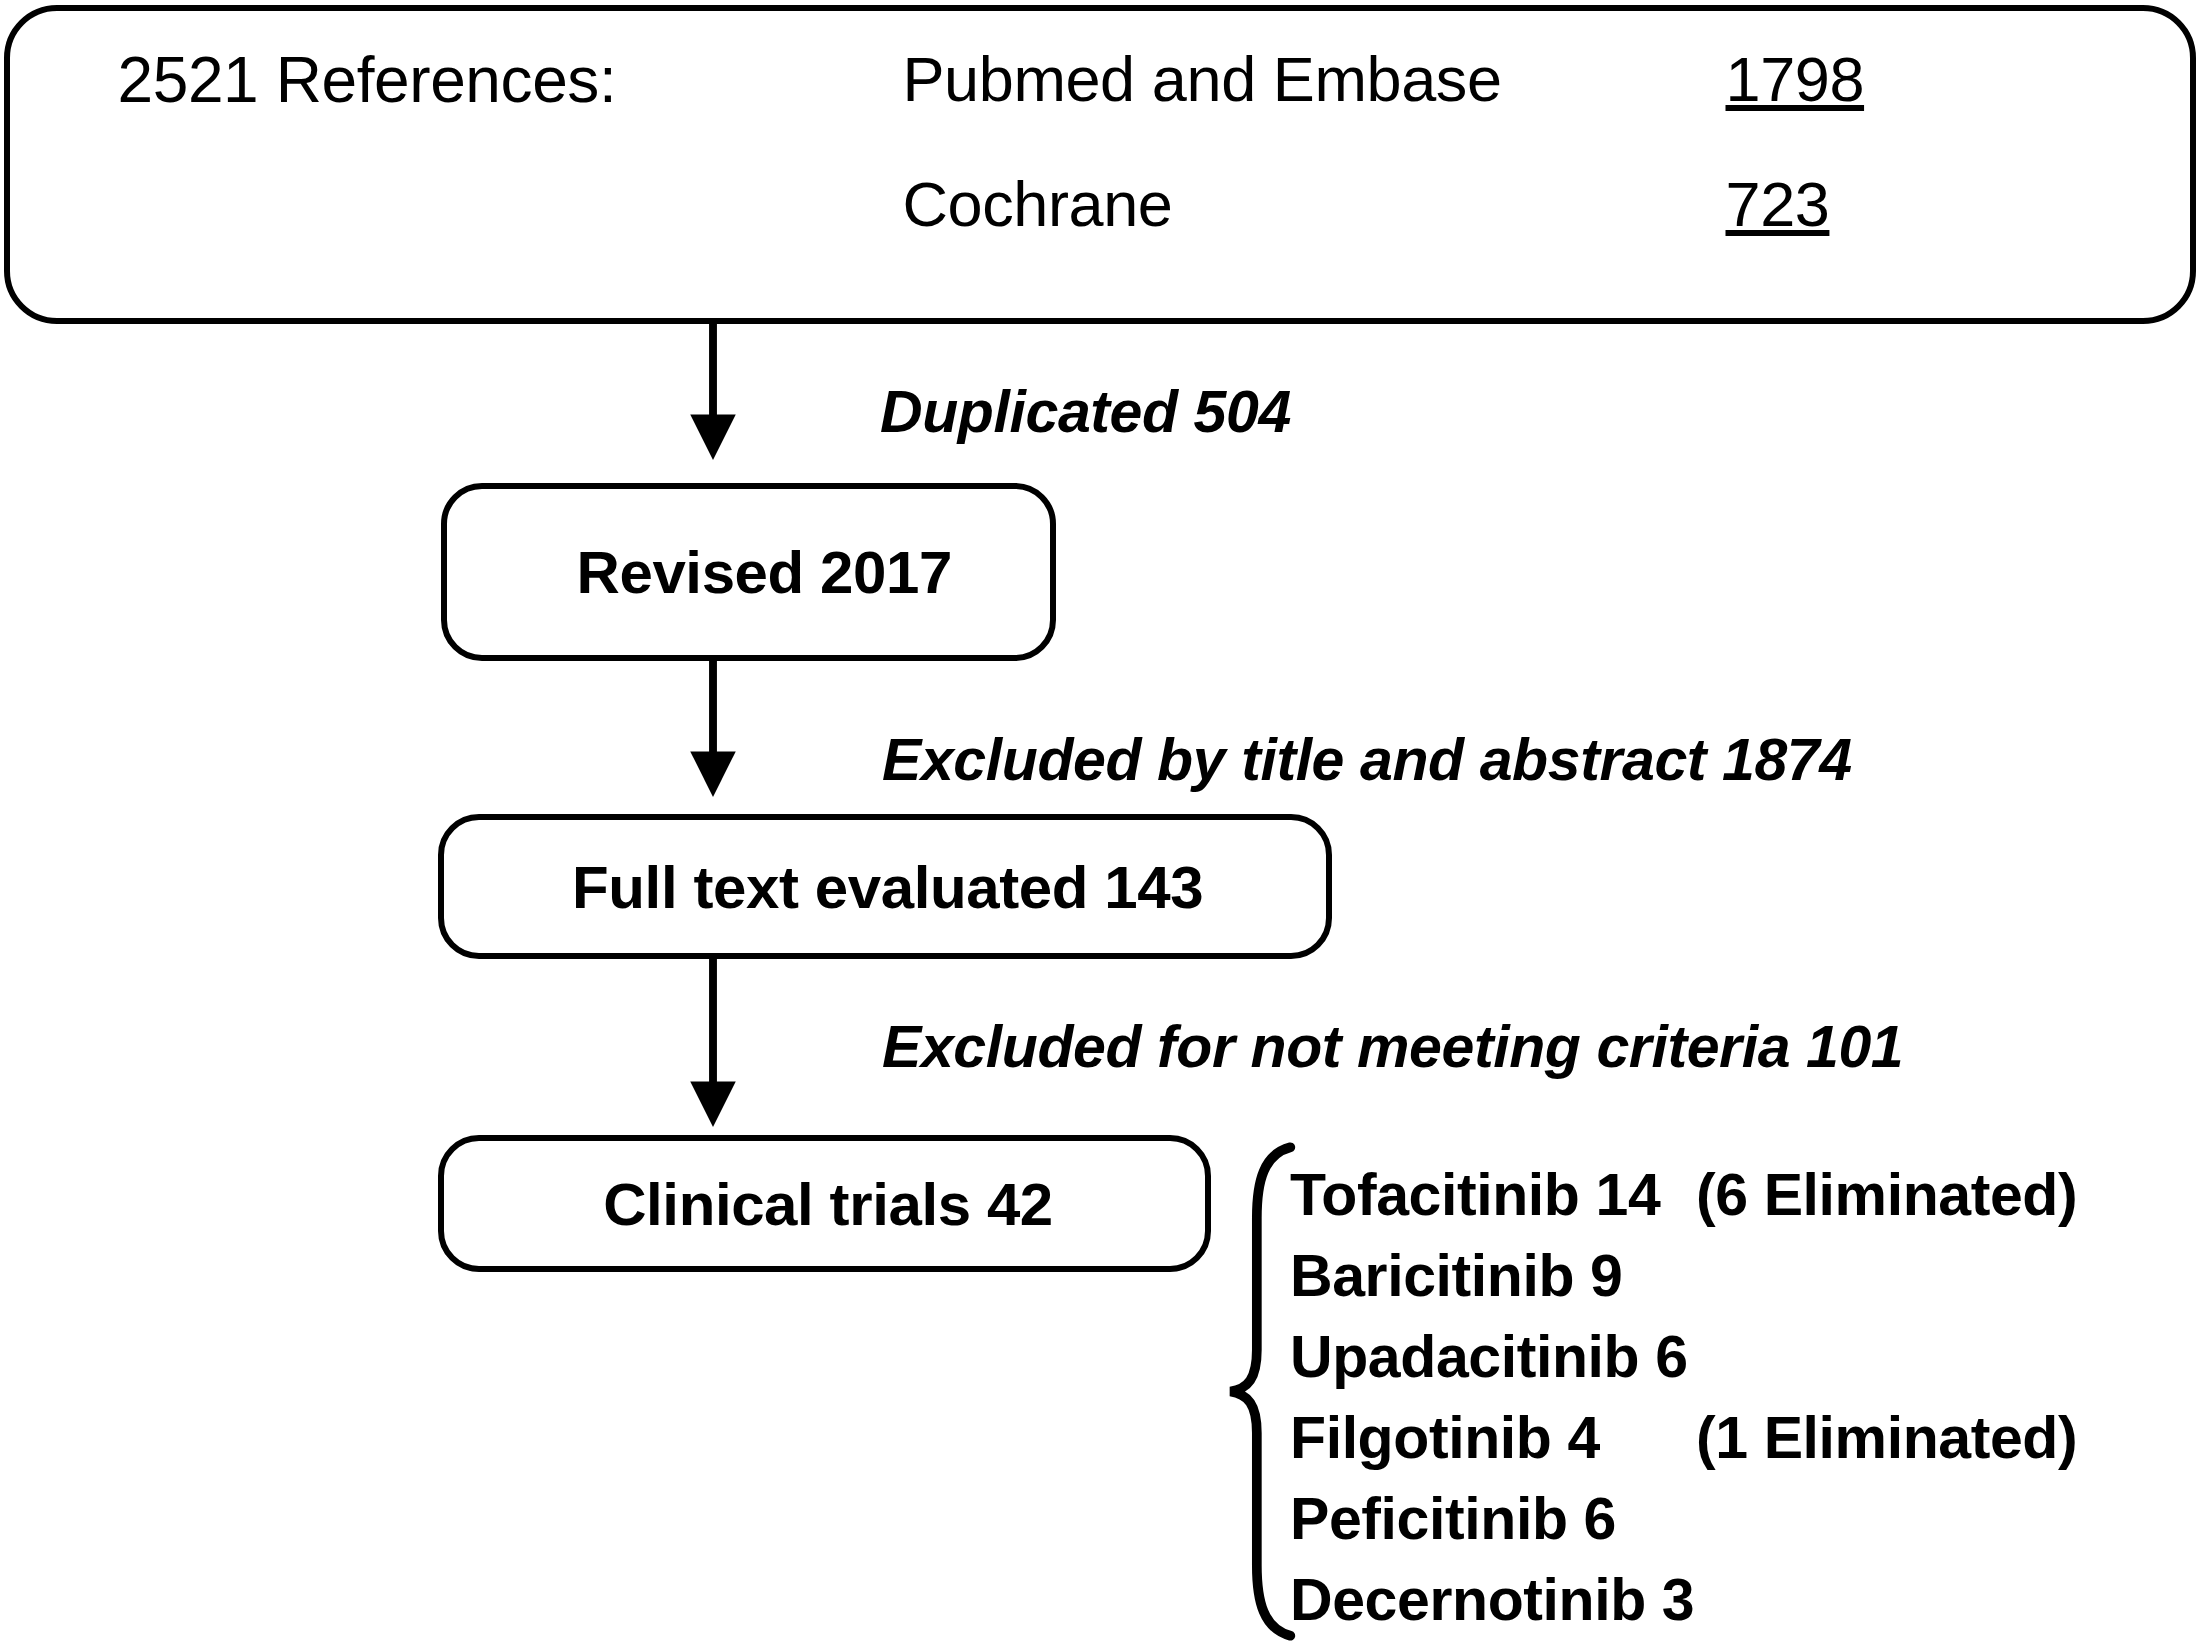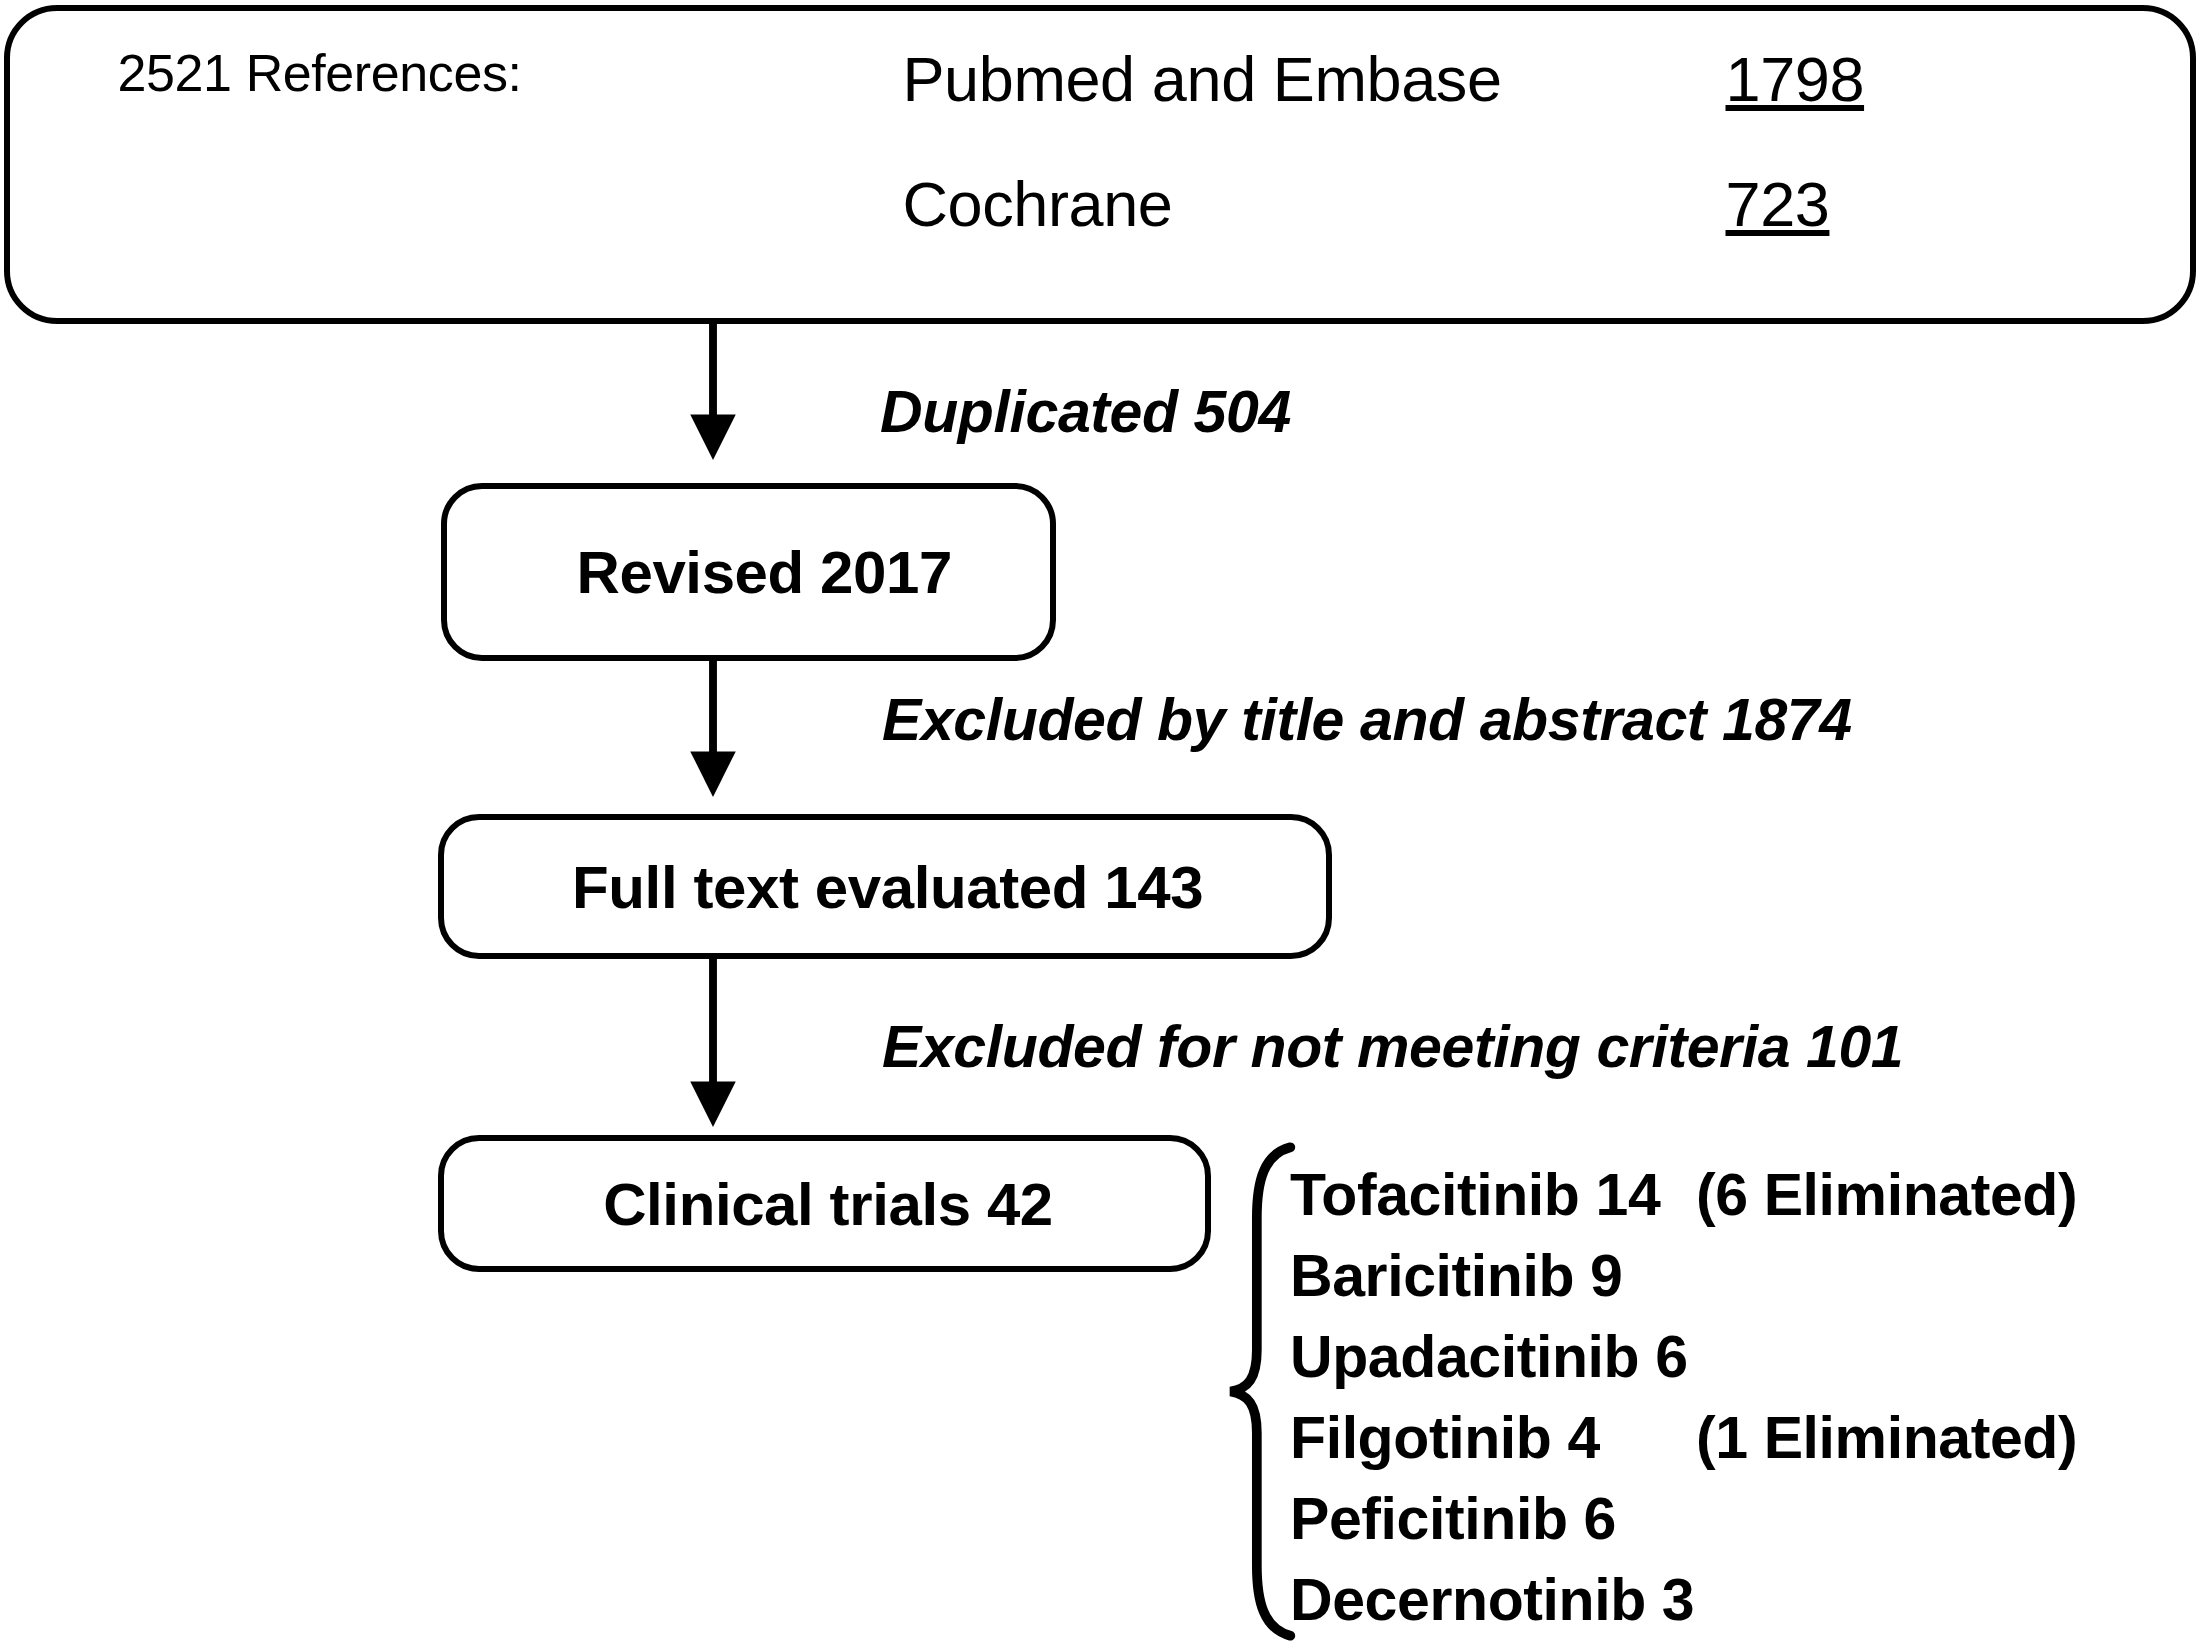--- a/index.html
+++ b/index.html
@@ -57,21 +57,21 @@
     position: absolute;
     left: 0;
     top: 0;
     width: 100%;
     height: 100%;
   }
   .ref-label {
     position: absolute;
     left: 108px;
     top: 32px;
-    font-size: 52px;
+    font-size: 64px;
     font-weight: 400;
     letter-spacing: -0.4px;
     white-space: nowrap;
   }
   .ref-source {
     position: absolute;
     font-size: 63px;
     font-weight: 400;
     letter-spacing: -0.4px;
     white-space: nowrap;
@@ -118,21 +118,21 @@
   
   .arrow-label {
     position: absolute;
     font-size: 59px;
     font-weight: 700;
     letter-spacing: -0.4px;
     white-space: nowrap;
     font-style: italic;
   }
   #label-duplicated { left: 880px;  top: 378px; }
-  #label-excluded-1 { left: 882px; top: 686px; }
+  #label-excluded-1 { left: 882px; top: 726px; }
   #label-excluded-2 { left: 882px; top: 1013px; }
 
   
   #brace {
     position: absolute;
     left: 1225px;
     top: 1142px;
   }
   #drug-list {
     position: absolute;

